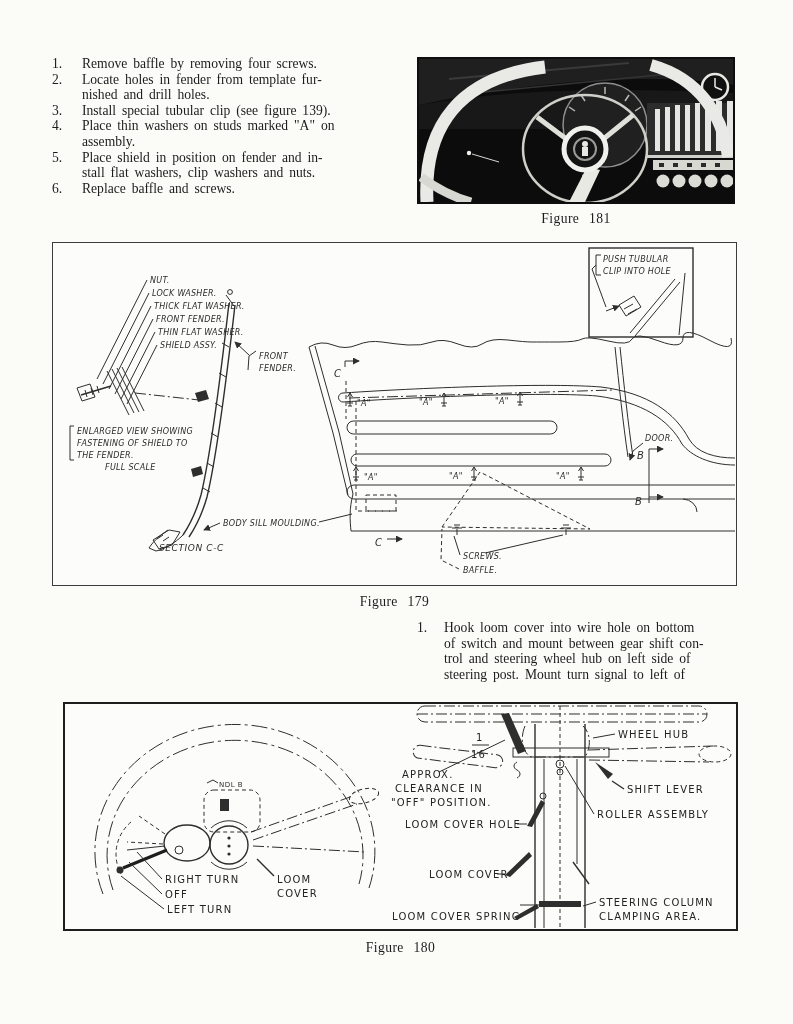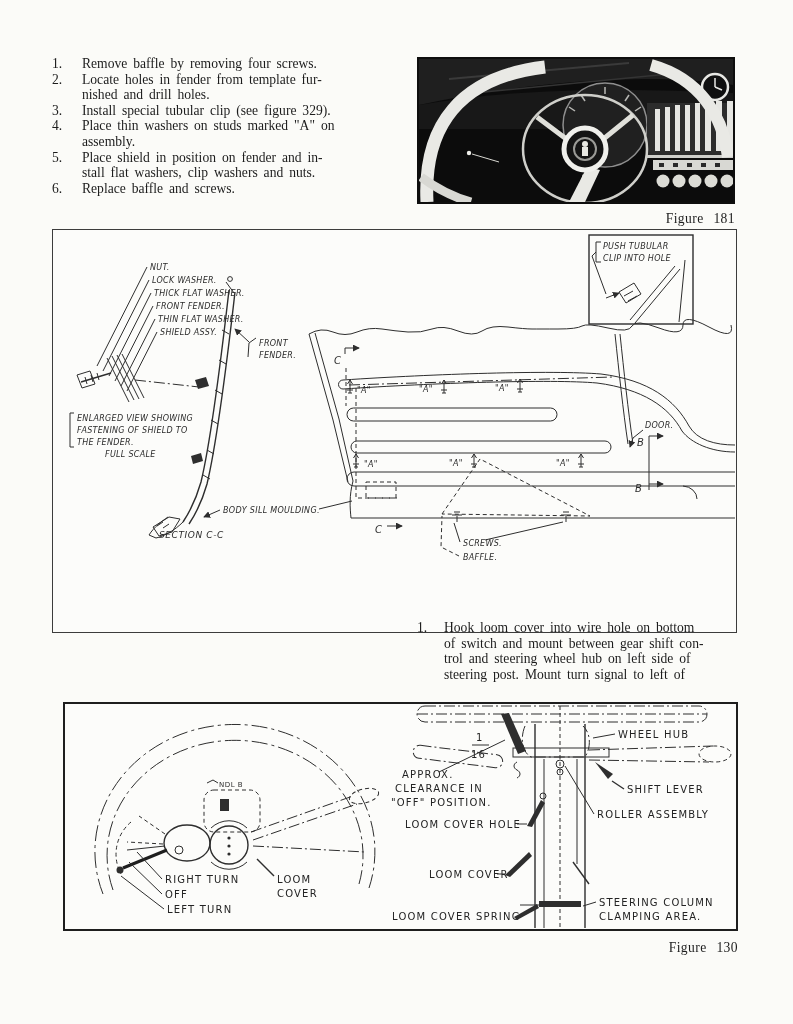--- a/index.html
+++ b/index.html
@@ -6,21 +6,21 @@
   body{width:793px;height:1024px;position:relative;background:#fbfbf8;overflow:hidden;
        font-family:"Liberation Serif", serif;color:#1c1c1c;}
   .abs{position:absolute;}
   
   .steps .step{display:flex;line-height:15.6px;font-size:13.6px;}
   .steps .num{flex:none;width:30px;}
   .steps-right .num{width:27px;}
   .steps .txt{flex:1;white-space:pre-line;word-spacing:2.5px;}
   .note{font-size:13.6px;line-height:16px;word-spacing:2.5px;}
   .heading{font-size:13.8px;font-weight:bold;word-spacing:5px;letter-spacing:.2px;}
-  .centered{text-align:right;}
+  .centered{text-align:center;}
   .caption{font-size:13.6px;word-spacing:6px;letter-spacing:.4px;}
   .pre{white-space:pre-line;}
   
   .figbox{border:1.6px solid #3c3c3c;background:#fcfcfa;box-sizing:border-box;}
   .figbox-dark{border:2.2px solid #1e1e1e;}
   .photo{border:2px solid #0e0e0e;box-sizing:border-box;background:#0c0c0c;}
   svg{display:block;}
   
   .ln{stroke:#2e2e2e;stroke-width:1;fill:none;}
   .ln2{stroke:#2e2e2e;stroke-width:1.4;fill:none;}
@@ -45,21 +45,21 @@
         <span class="num">1.</span>
         <span class="txt">Remove baffle by removing four screws.</span>
       </div>
     <div class="step">
         <span class="num">2.</span>
         <span class="txt">Locate holes in fender from template fur-
 nished and drill holes.</span>
       </div>
     <div class="step">
         <span class="num">3.</span>
-        <span class="txt">Install special tubular clip (see figure 329).</span>
+        <span class="txt">Install special tubular clip (see figure 139).</span>
       </div>
     <div class="step">
         <span class="num">4.</span>
         <span class="txt">Place thin washers on studs marked "A" on
 assembly.</span>
       </div>
     <div class="step">
         <span class="num">5.</span>
         <span class="txt">Place shield in position on fender and in-
 stall flat washers, clip washers and nuts.</span>
@@ -131,21 +131,21 @@
       <circle cx="166" cy="90" r="11" fill="none" stroke="#9a9a96" stroke-width="2"></circle>
       <circle cx="166" cy="85" r="3" fill="#e8e8e2"></circle>
         <rect x="163" y="88" width="6" height="9" fill="#e8e8e2"></rect>
 
       <circle cx="50" cy="94" r="2.2" fill="#eeeeea"></circle>
         <path d="M53,95 L80,103" stroke="#d8d8d2" stroke-width="1"></path>
     </svg>
   </div>
   <div class="abs caption centered" style="left:417px;top:211px;width:318px;">Figure 181</div>
 
-  <div class="abs figbox" style="left:52px;top:229px;width:685px;height:404px;">
+  <div class="abs figbox" style="left:52px;top:242px;width:685px;height:344px;">
     <svg width="682" height="341" viewBox="0 0 682 341">
       <defs>
         <marker id="ah" viewBox="0 0 8 8" refX="7" refY="4" markerWidth="7" markerHeight="7" orient="auto">
           <path d="M0,0 L8,4 L0,8 Z" fill="#2e2e2e"></path>
         </marker>
       </defs>
 
       <rect class="ln2" x="536" y="5" width="104" height="89"></rect>
       <text class="hlab" x="550" y="19">PUSH TUBULAR</text>
       <text class="hlab" x="550" y="31">CLIP INTO HOLE</text>
@@ -264,20 +264,21 @@
         </g>
       <g class="ln" transform="translate(513,286)">
           <path d="M-5,-1 H5 M-3,-4 H3 M0,0 V6"></path>
         </g>
       <text class="hlab" x="410" y="316">SCREWS.</text>
       <path class="ln" d="M407,312 L401,293 M432,310 L510,292"></path>
       <text class="hlab" x="410" y="330">BAFFLE.</text>
       <path class="ln dash" d="M406,326 L388,317 L389,286"></path>
     </svg>
   </div>
+  <div class="abs caption centered" style="left:52px;top:594px;width:685px;">Figure 179</div>
 
 
   <div class="abs steps steps-right" style="left:417px;top:620px;width:350px;">
     <div class="step">
         <span class="num">1.</span>
         <span class="txt">Hook loom cover into wire hole on bottom
 of switch and mount between gear shift con-
 trol and steering wheel hub on left side of
 steering post.  Mount turn signal to left of</span>
       </div>
@@ -366,16 +367,16 @@
       <rect class="fillink" x="474" y="197" width="42" height="6"></rect>
       <path class="ln" d="M455,201 H474"></path>
       <text class="plab" x="327" y="216">LOOM COVER SPRING</text>
       <polygon class="fillink" points="449,213 472,200 474,204 452,216"></polygon>
       <text class="plab" x="534" y="202">STEERING COLUMN</text>
       <text class="plab" x="534" y="216">CLAMPING AREA.</text>
       <path class="ln" d="M531,198 L518,202"></path>
       <path class="ln2" d="M508,158 L524,180"></path>
     </svg>
   </div>
-  <div class="abs caption centered" style="left:63px;top:940px;width:675px;">Figure 130</div>
+  <div class="abs caption centered" style="left:63px;top:940px;width:675px;">Figure 180</div>
 
 
 </div>
 
 </body></html>

